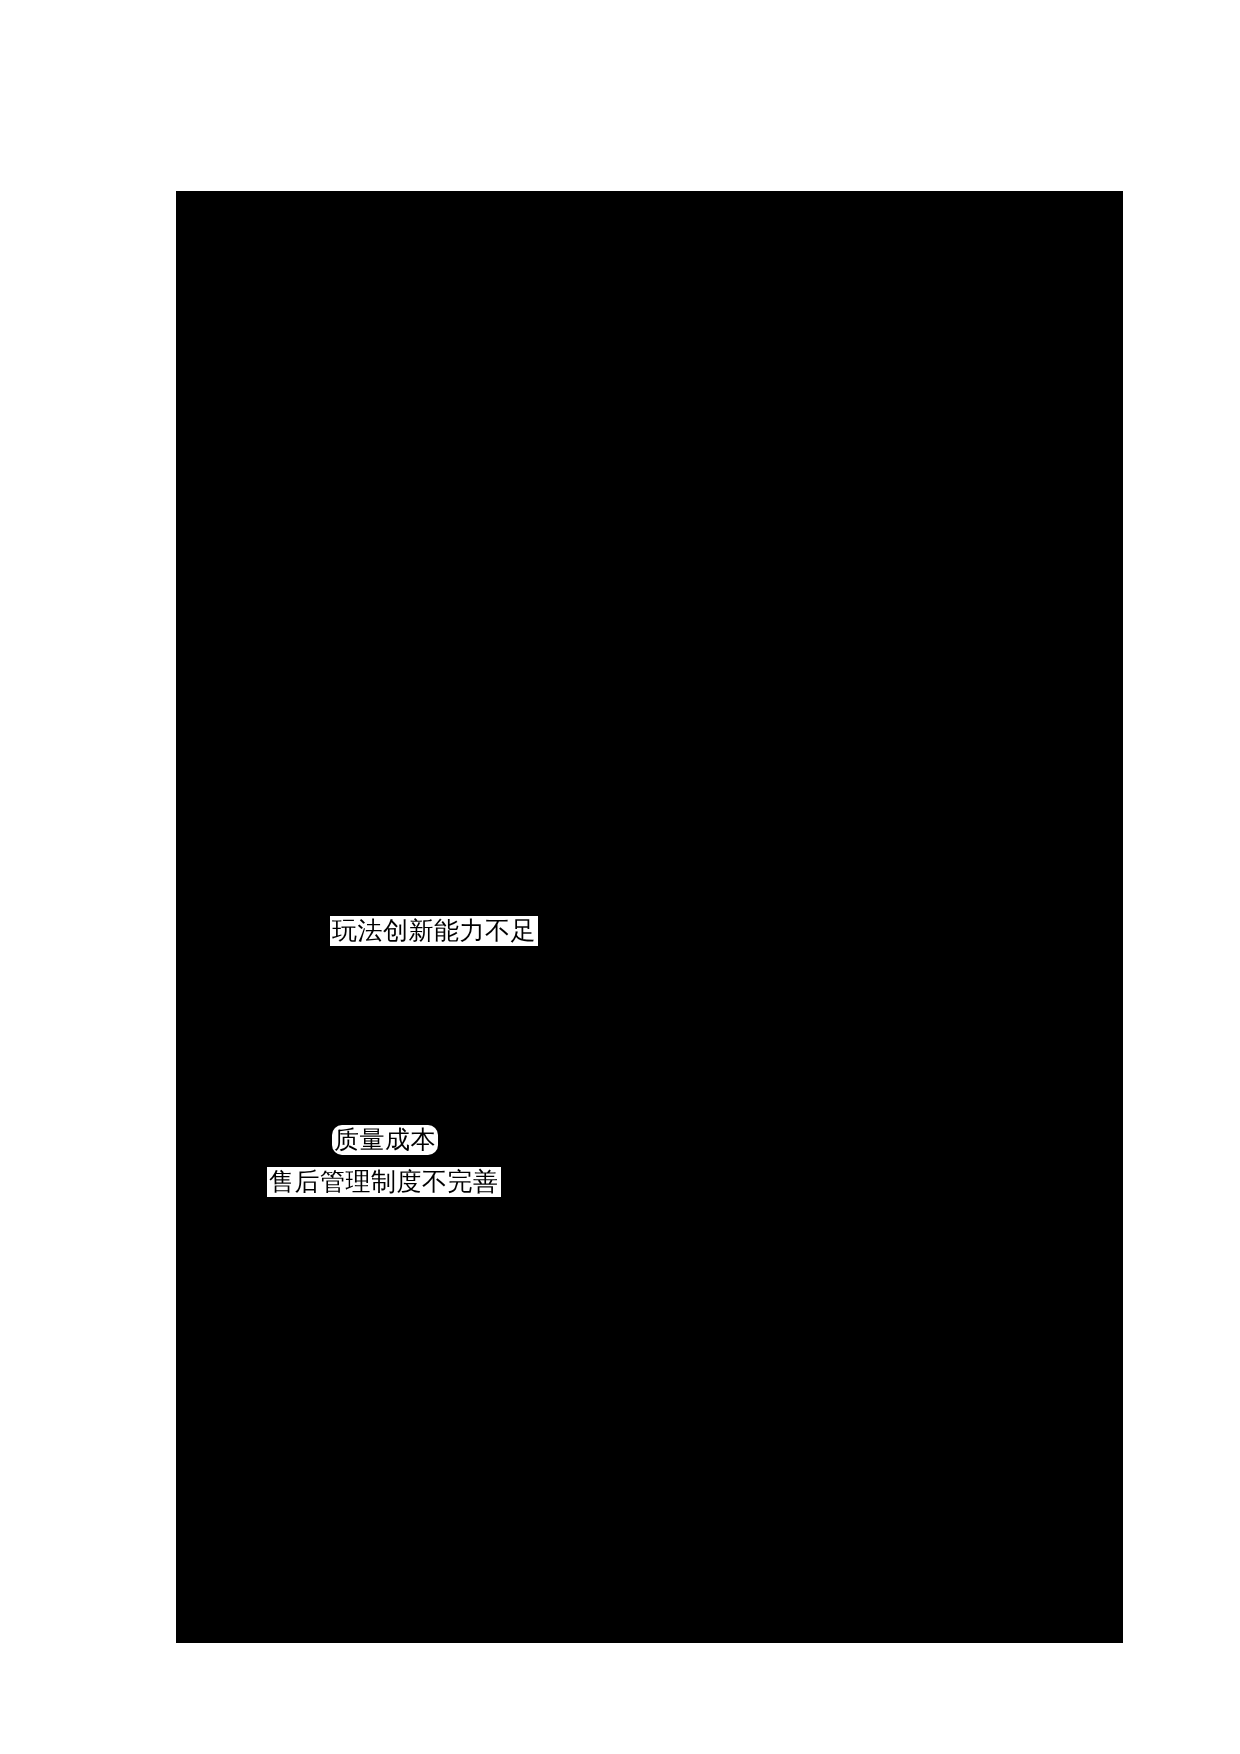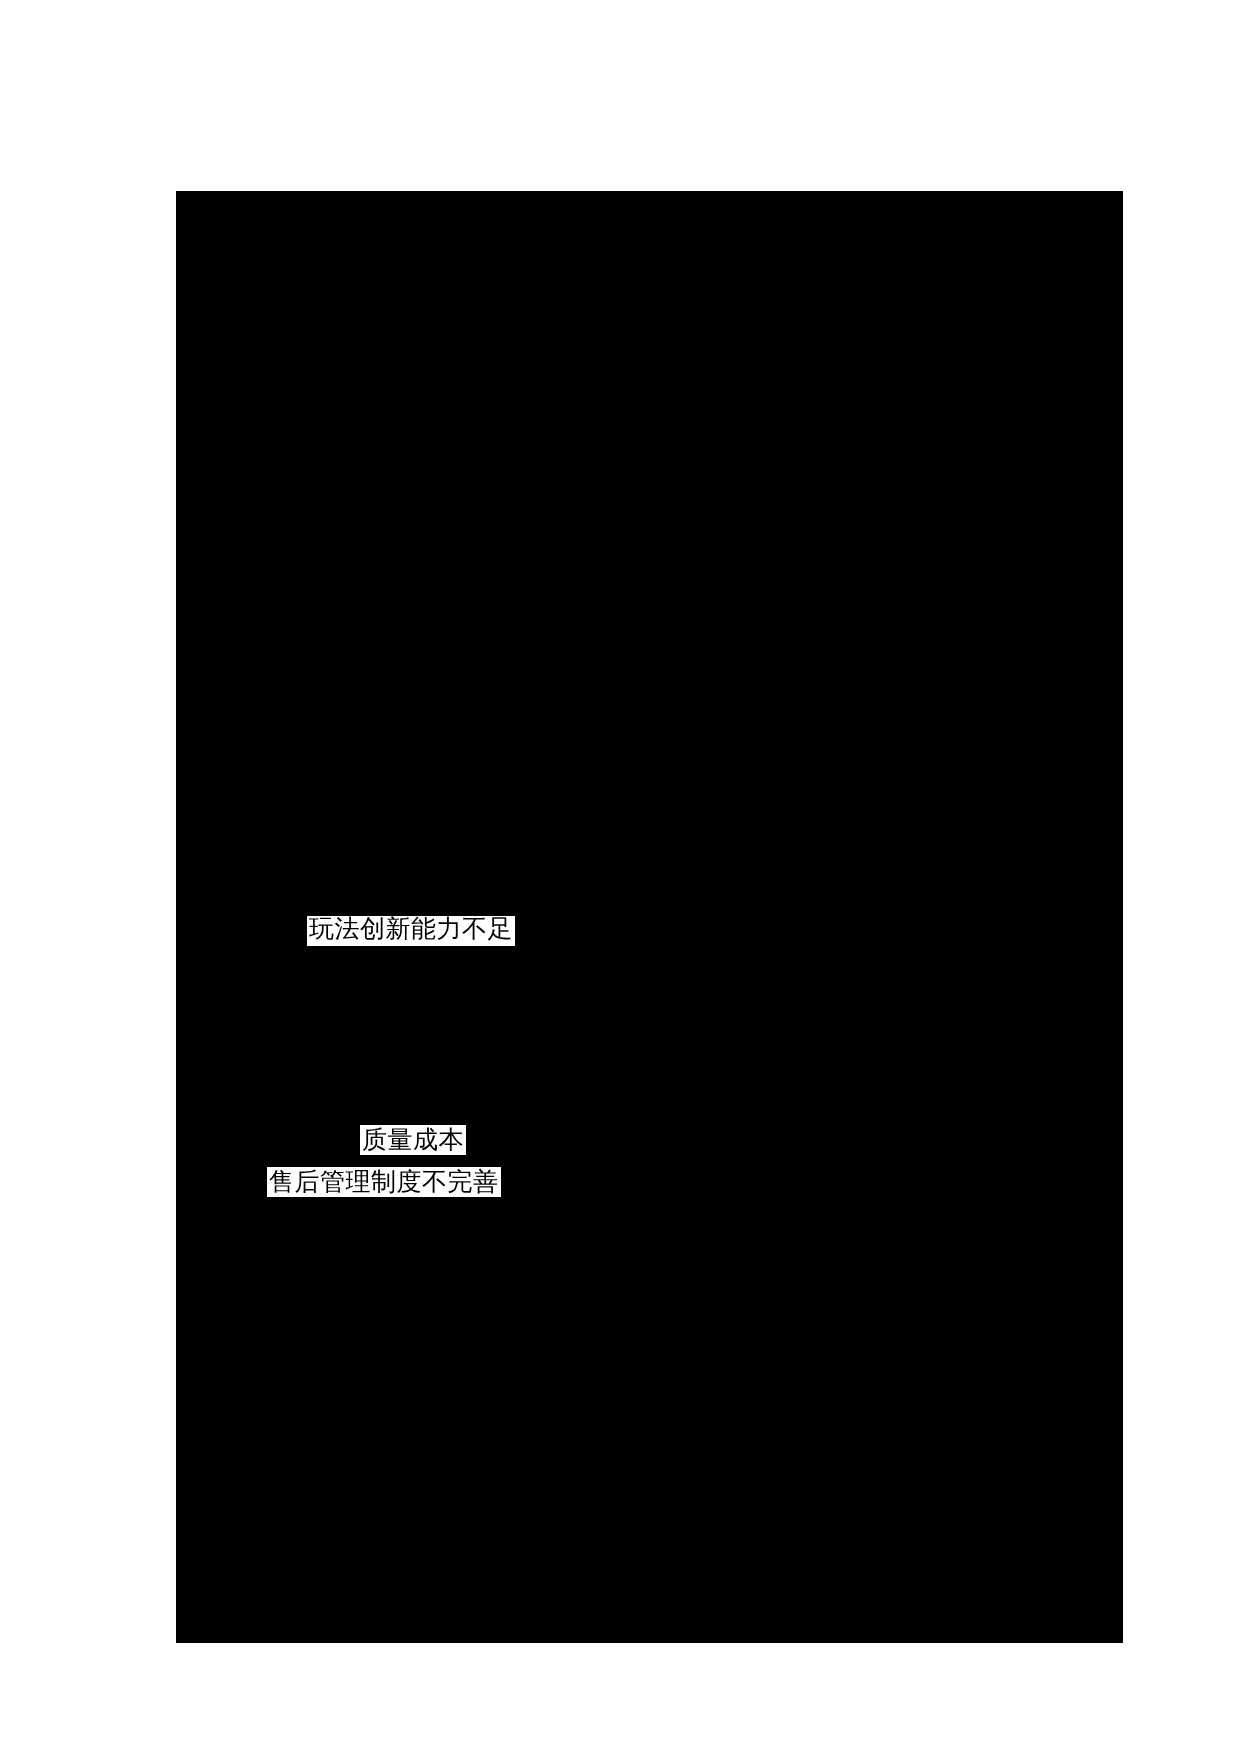--- a/index.html
+++ b/index.html
@@ -36,22 +36,22 @@
     background: #ffffff;
     color: #000000;
     font-size: 25px;
     line-height: 30px;
     height: 30px;
     white-space: nowrap;
     padding: 0 2px;
     letter-spacing: 0.5px;
   }
   .label-1 { left: 90px;  top: 602px; }
-  .label-2 { left: 131px; top: 725px; font-family: Liberation Mono, monospace; }
-  .label-3 { left: 184px; top: 934px; }
+  .label-2 { left: 154px; top: 725px; }
+  .label-3 { left: 156px; top: 934px; border-radius: 10px; }
   .label-4 { left: 91px;  top: 976px; text-align: right; }
 </style>
 </head>
 <body>
 
 <div class="page">
   <div class="figure-black-area">
     <span class="figure-label label-2">玩法创新能力不足</span>
     <span class="figure-label label-3">质量成本</span>
     <span class="figure-label label-4">售后管理制度不完善</span>

